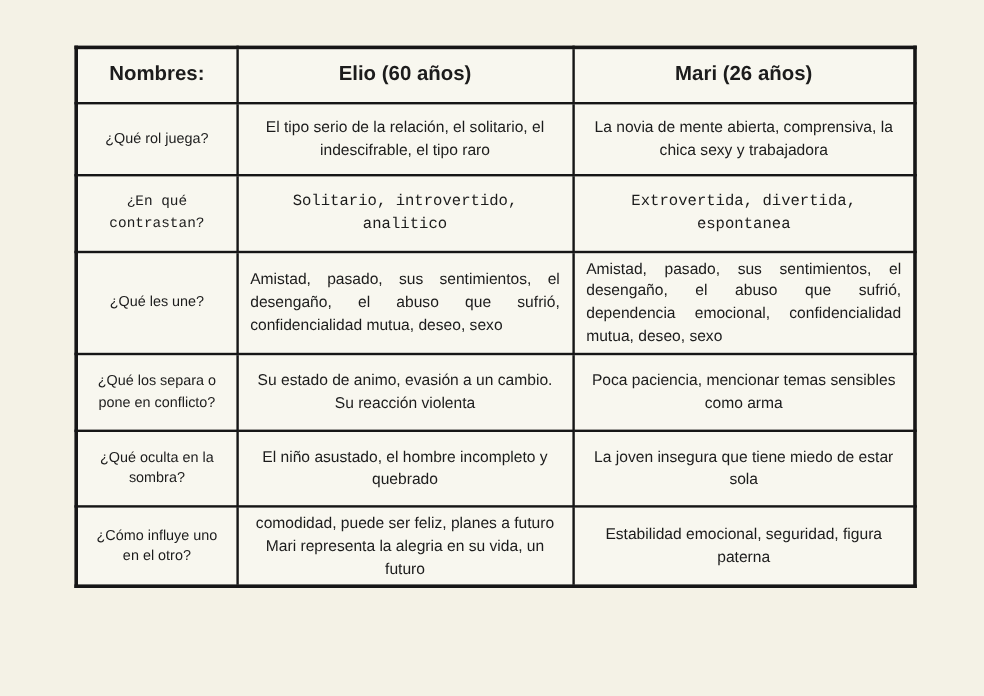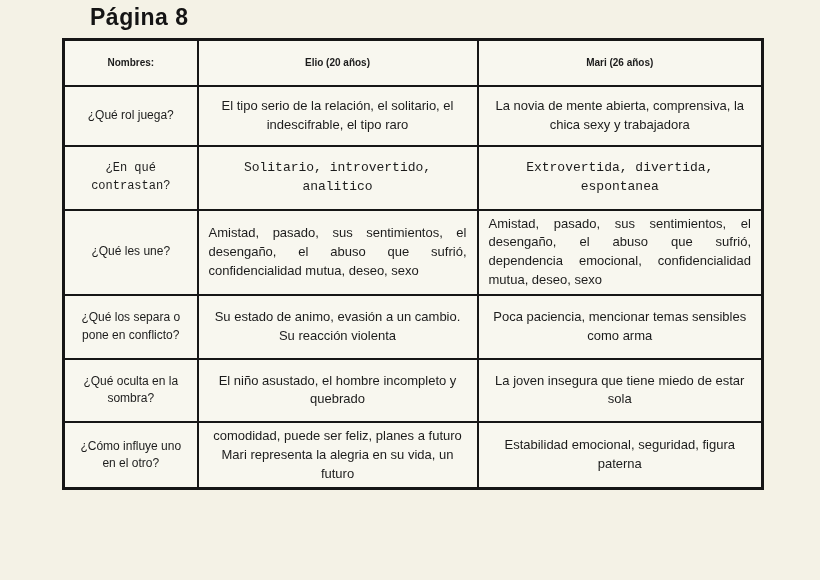--- a/index.html
+++ b/index.html
@@ -42,21 +42,21 @@
   table.grid col.c3 { width: 285px; }
   table.grid th, table.grid td {
     border: 2px solid #161616;
     vertical-align: middle;
     text-align: center;
     padding: 4px 14px;
     line-height: 1.45;
   }
   tr.header-row { height: 46px; }
   tr.header-row th {
-    font-size: 10px;
+    font-size: 17px;
     font-weight: 700;
   }
   th.th-label { font-weight: 400; font-size: 11px; }
   td.q {
     font-size: 12px;
     padding: 4px 10px;
   }
   td.a {
     font-size: 13px;
   }
@@ -71,32 +71,31 @@
   tr.r3 { height: 68px; }
   tr.r4 { height: 64px; }
   tr.r5 { height: 64px; }
   tr.r6 { height: 63px; }
   tr.r7 { height: 64px; }
 </style>
 </head>
 <body>
 
 <div class="page">
-  <h1 class="title">Página 8</h1>
 
   <table class="grid">
     <colgroup>
         <col class="c1">
         <col class="c2">
         <col class="c3">
       </colgroup>
     <tbody>
       <tr class="header-row">
         <th class="th-label">Nombres:</th>
-        <th>Elio (20 años)</th>
+        <th>Elio (60 años)</th>
         <th>Mari (26 años)</th>
       </tr>
 
       <tr class="r1">
         <td class="q">¿Qué rol juega?</td>
         <td class="a">El tipo serio de la relación, el solitario, el indescifrable, el tipo raro</td>
         <td class="a">La novia de mente abierta, comprensiva, la chica sexy y trabajadora</td>
       </tr>
 
       <tr class="r2">

